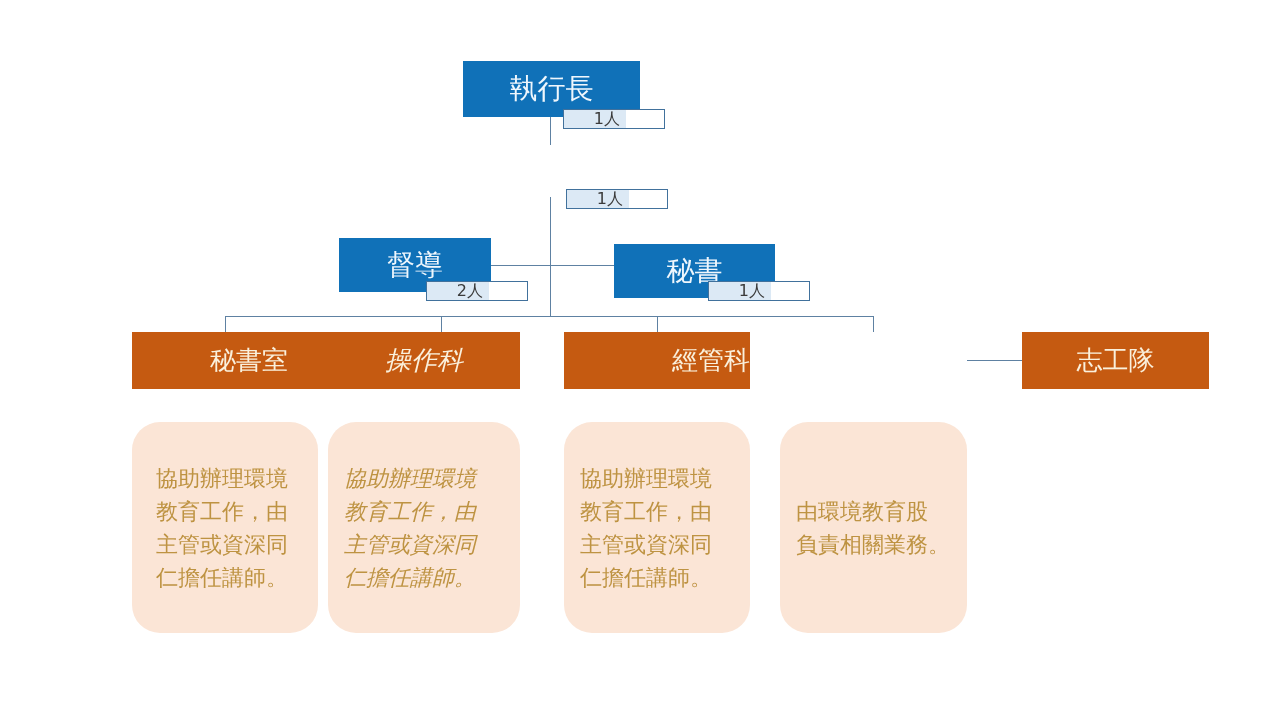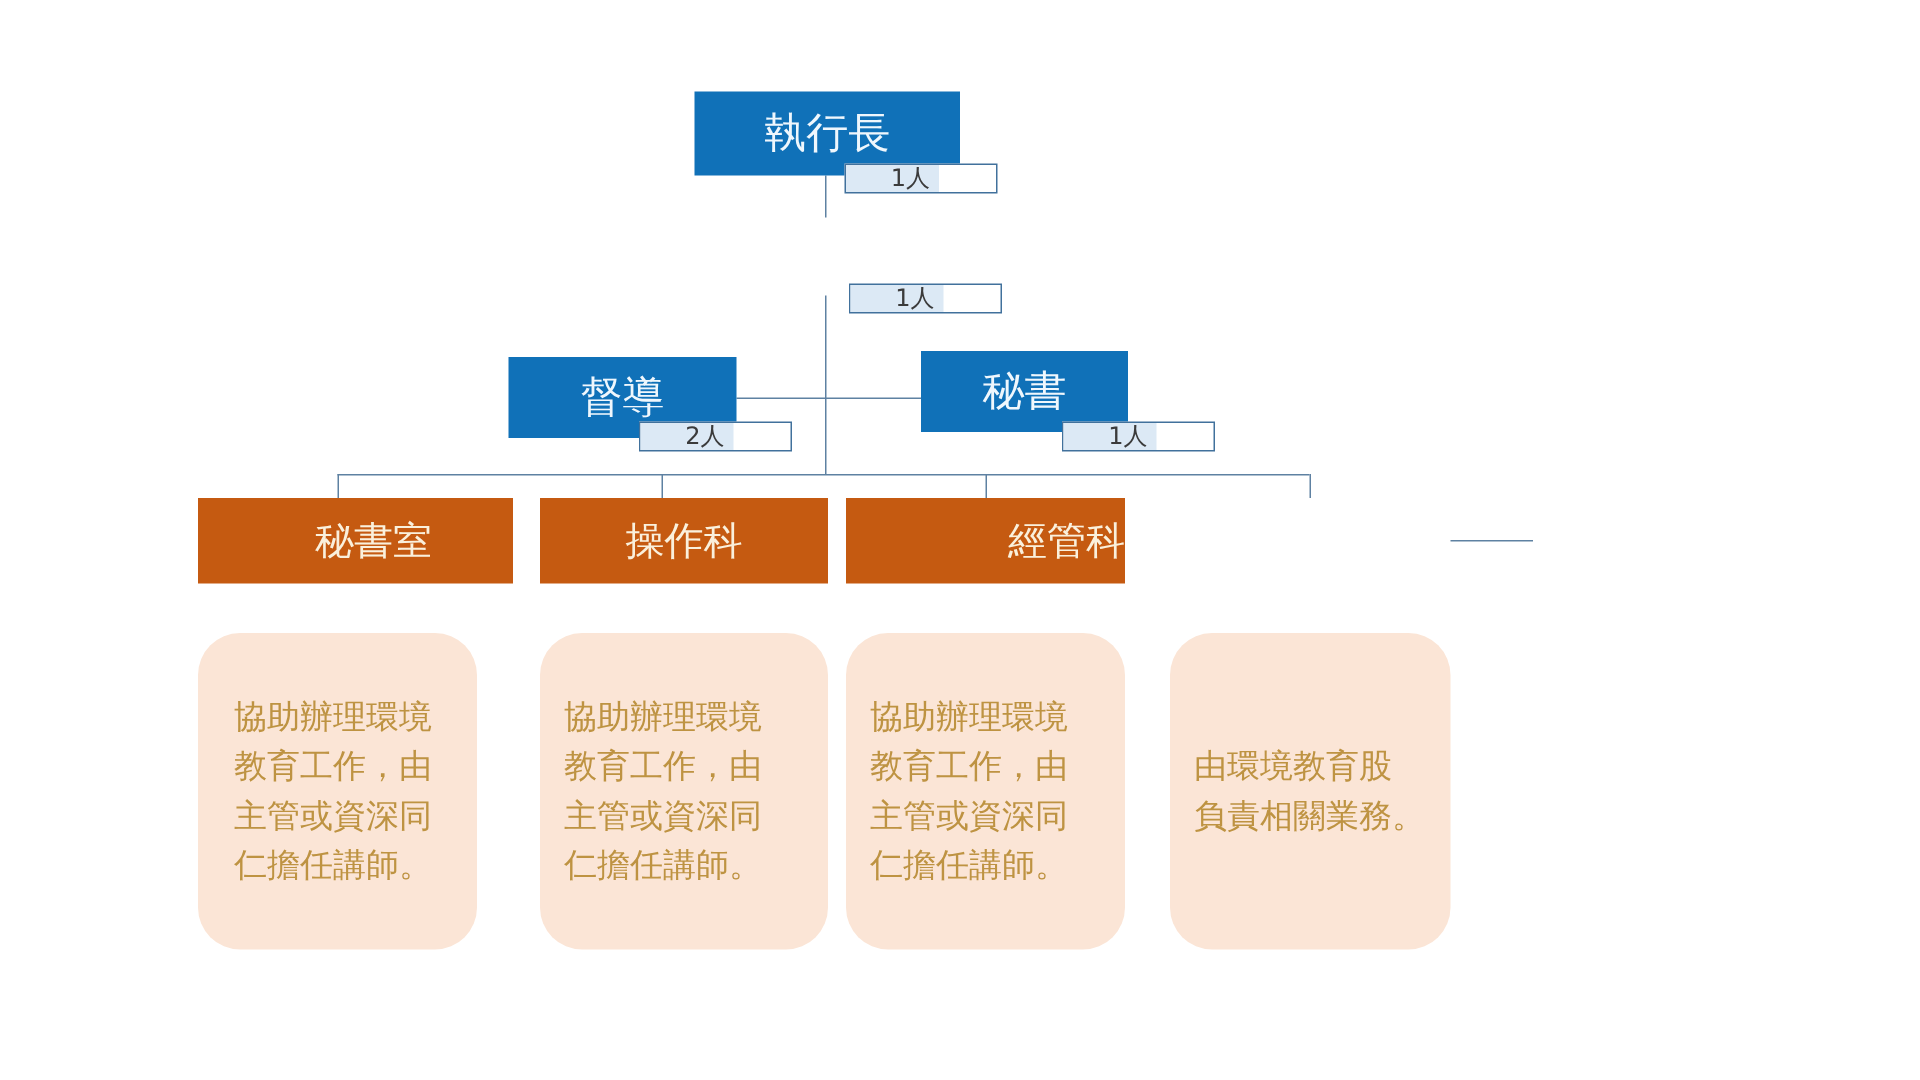--- a/index.html
+++ b/index.html
@@ -95,21 +95,21 @@
     color: var(--description_text, #BE9342);
     font-size: 22px;
     line-height: 33px;
     white-space: pre-line;
     text-align: left;
     width: 100%;
   }
 
   
   .col1 { left: 100px; width: 186px; padding-left: 24px; }
-  .col2 { left: 328px; width: 192px; }
+  .col2 { left: 296px; width: 192px; font-style: italic; }
   .col3 { left: 532px; width: 186px; justify-content: flex-end; }
   .col4 { left: 748px; width: 187px; }
   .col5 { left: 990px; width: 187px; }
 </style>
 </head>
 <body>
 
 <div id="canvas">
 
   <div class="line v" style="left:518px; top:117px; height:28px;"></div>
@@ -140,37 +140,40 @@
 
   <div class="blue-box" style="left:307px; top:238px; width:152px; height:54px;">
     <span>督導</span>
   </div>
   <div class="badge" style="left:394px; top:281px;">
     <div class="shade">
       <span>2人</span>
     </div>
   </div>
 
-  <div class="blue-box" style="left:582px; top:234px; width:138px; height:54px;">
+  <div class="blue-box" style="left:582px; top:244px; width:161px; height:54px;">
     <span>秘書</span>
   </div>
   <div class="badge" style="left:676px; top:281px;">
     <div class="shade">
       <span>1人</span>
     </div>
   </div>
 
   <div class="orange-box col1">
     <span>秘書室</span>
   </div>
   <div class="orange-box col2">
     <span>操作科</span>
   </div>
   <div class="orange-box col3">
     <span>經管科</span>
+  </div>
+  <div class="orange-box col5">
+    <span>志工隊</span>
   </div>
 
   <div class="desc-box col1">
     <div class="desc-text">協助辦理環境
 教育工作，由
 主管或資深同
 仁擔任講師。</div>
   </div>
   <div class="desc-box col2">
     <div class="desc-text">協助辦理環境

